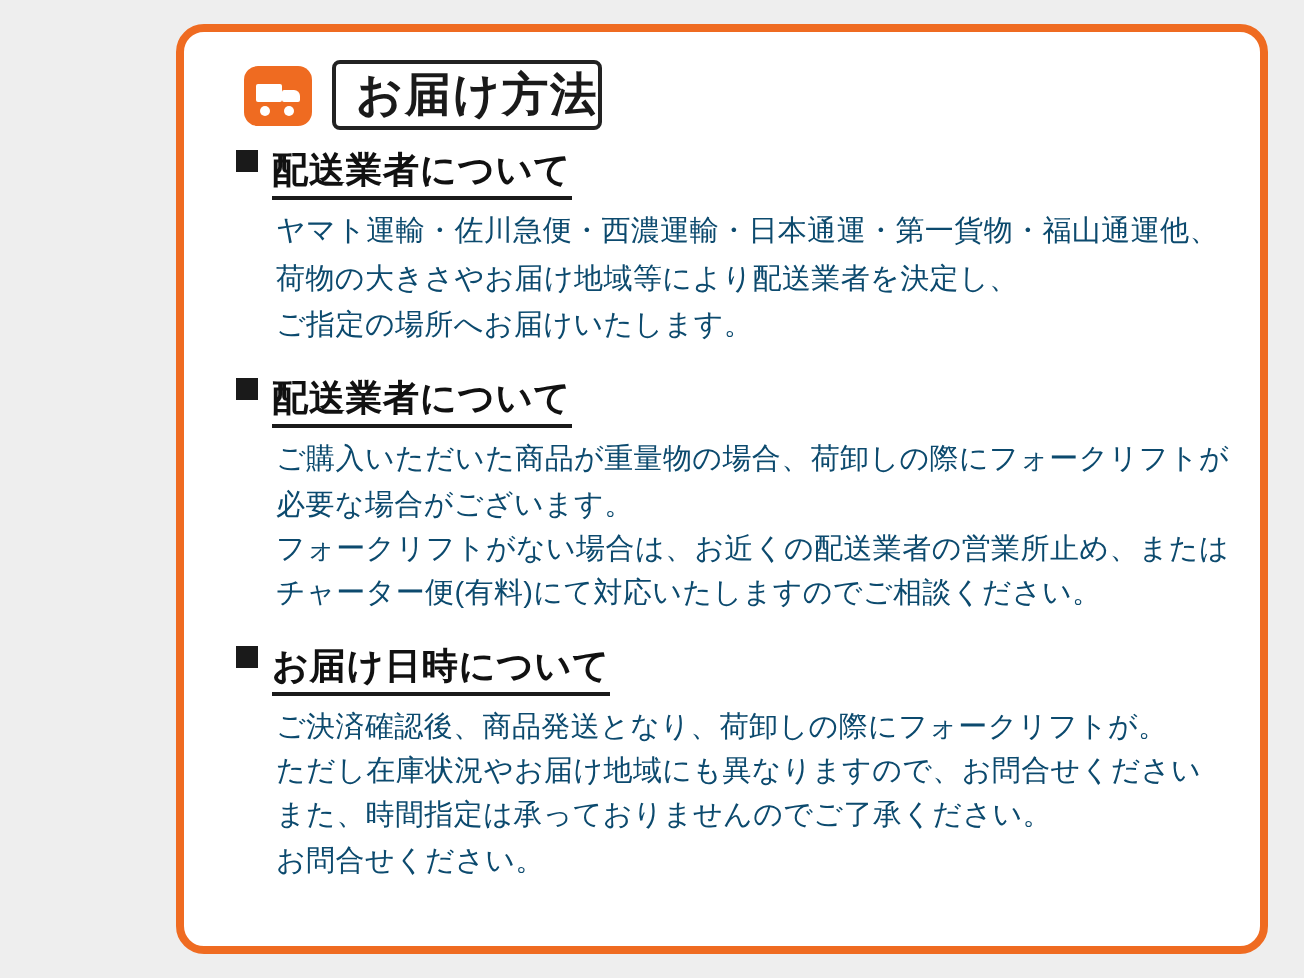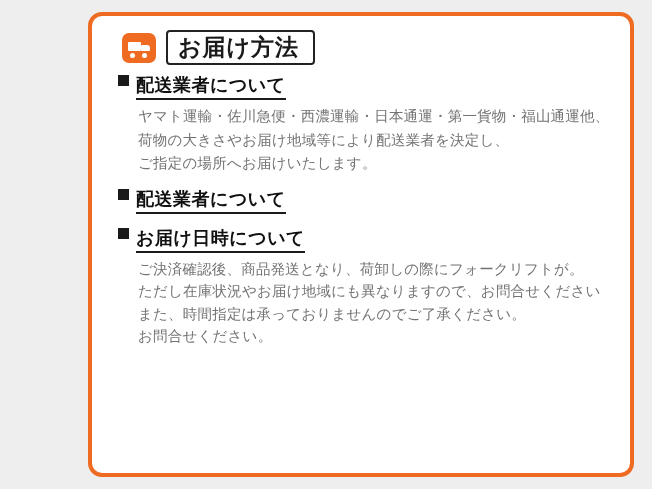--- a/index.html
+++ b/index.html
@@ -79,21 +79,21 @@
     width: 5px;
     height: 5px;
     border-radius: 50%;
     background: #ffffff;
   }
   .truck-badge .w1 { left: 8px; }
   .truck-badge .w2 { left: 20px; }
   .title-box {
     border: 2px solid #222222;
     border-radius: 4px;
-    padding: 2px 14px 3px 10px;
+    padding: 2px 0 3px 10px;
     font-size: 23px;
     font-weight: bold;
     color: #1a1a1a;
     letter-spacing: 1px;
     line-height: 1.15;
   }
   
   .section {
     margin: 0 0 14px 6px;
   }
@@ -121,21 +121,21 @@
     padding-bottom: 1px;
     letter-spacing: 0.5px;
     line-height: 1.2;
   }
   .sec-body {
     margin-left: 20px;
     margin-top: 5px;
   }
   .line {
     font-size: 14.5px;
-    color: #737373;
+    color: #0c4a6e;
     line-height: 1.62;
     letter-spacing: 0.2px;
     white-space: nowrap;
   }
   .sec-body.tight .line {
     line-height: 1.55;
   }
 </style>
 </head>
 <body>
@@ -164,20 +164,26 @@
           <div class="line">荷物の大きさやお届け地域等により配送業者を決定し、</div>
           <div class="line">ご指定の場所へお届けいたします。</div>
         </div>
       </div>
 
       <div class="section">
         <div class="sec-head">
           <span class="sec-bullet"></span>
           <span class="sec-title">配送業者について</span>
         </div>
+        <div class="sec-body tight">
+          <div class="line">ご購入いただいた商品が重量物の場合、荷卸しの際にフォークリフトが</div>
+          <div class="line">必要な場合がございます。</div>
+          <div class="line">フォークリフトがない場合は、お近くの配送業者の営業所止め、または</div>
+          <div class="line">チャーター便(有料)にて対応いたしますのでご相談ください。</div>
+        </div>
       </div>
 
       <div class="section">
         <div class="sec-head">
           <span class="sec-bullet"></span>
           <span class="sec-title">お届け日時について</span>
         </div>
         <div class="sec-body tight">
           <div class="line">ご決済確認後、商品発送となり、荷卸しの際にフォークリフトが。</div>
           <div class="line">ただし在庫状況やお届け地域にも異なりますので、お問合せください</div>

